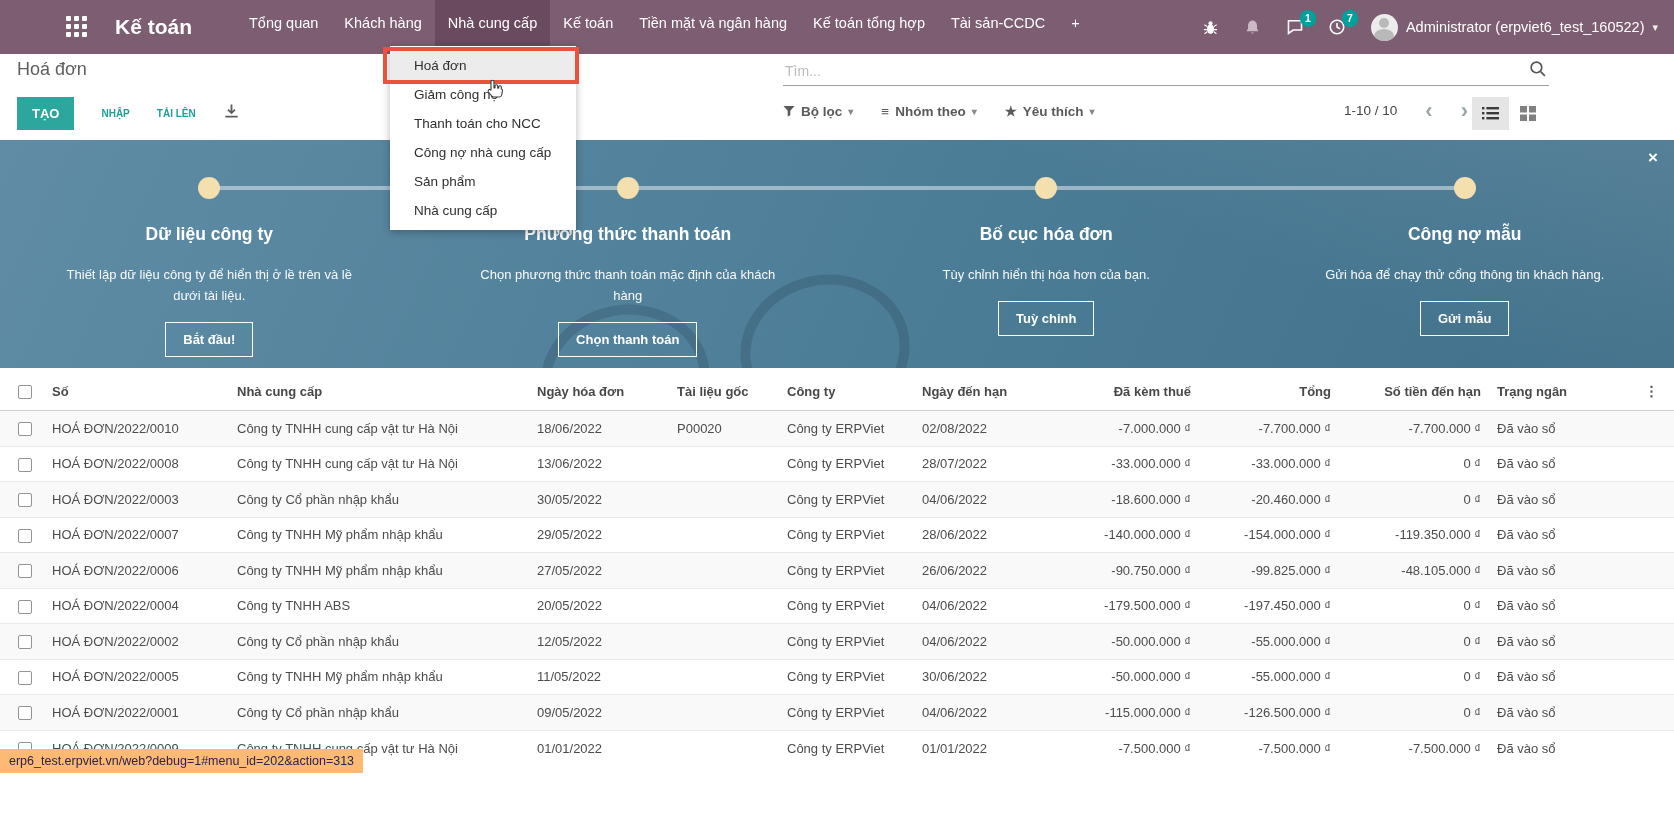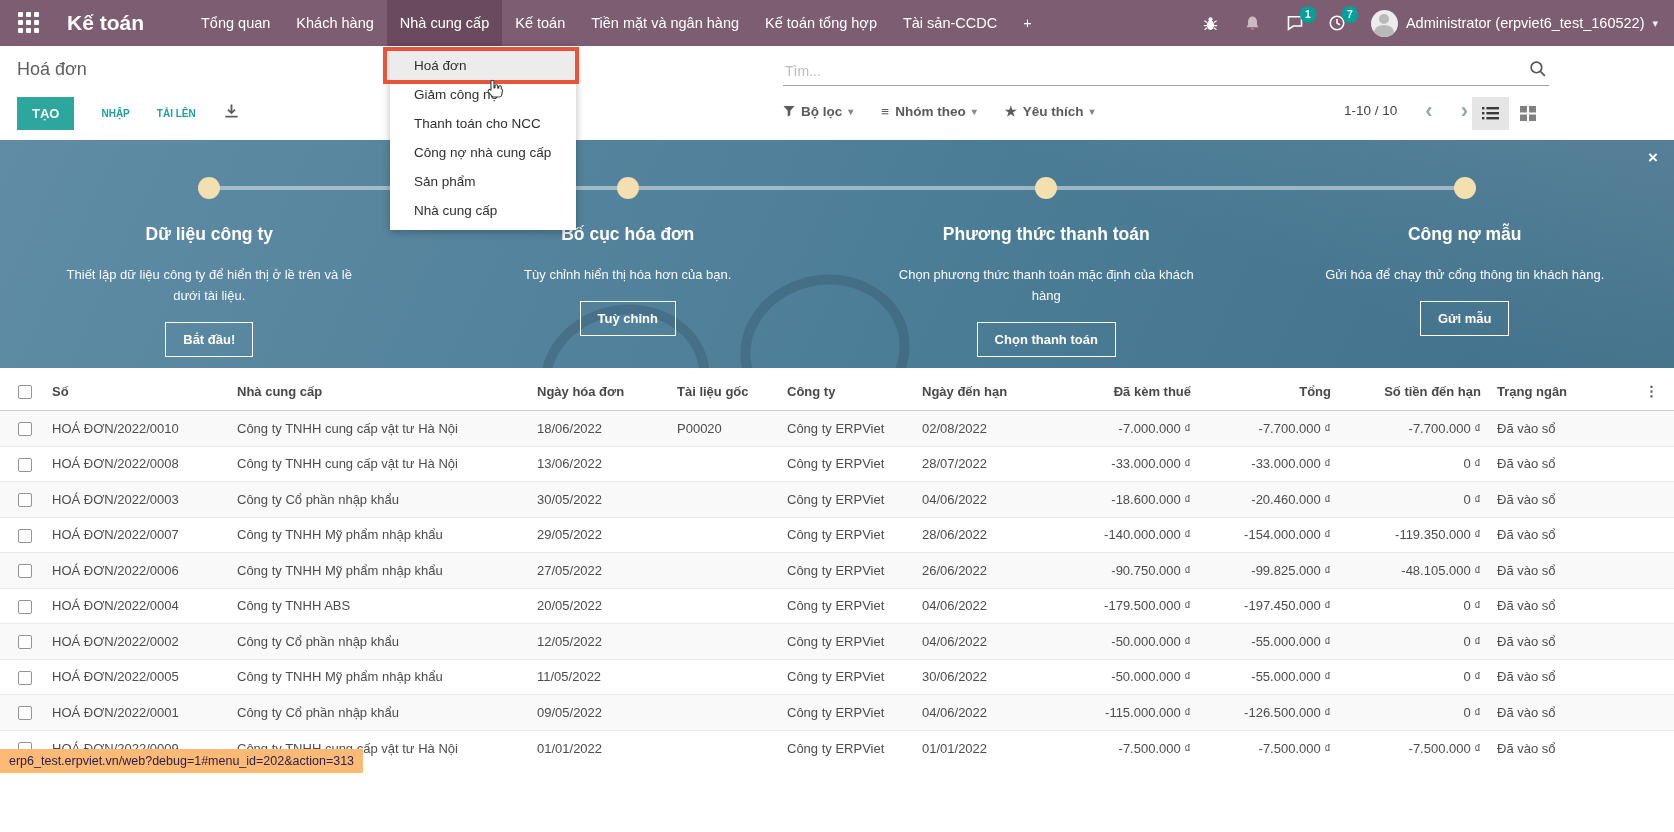--- a/index.html
+++ b/index.html
@@ -3,22 +3,22 @@
 <meta charset="utf-8">
 <style>
   * { box-sizing: border-box; }
   html,body { margin:0; padding:0; }
   body {
     width:1674px; height:832px; position:relative; overflow:hidden;
     font-family:"Liberation Sans", sans-serif; background:#fff;
   }
 
   
-  .topbar { position:absolute; top:0; left:0; right:0; height:46px;
-    background:#7c5d71; display:flex; align-items:center; color:#fff; z-index:30; }
+  .topbar { position:absolute; top:0; left:0; right:0; height:54px;
+    background:#7c5d71; display:flex; align-items:center; color:#fff; z-index:30;padding-left:48px; }
   .apps-icon { width:23px; height:23px; margin:0 14px 0 18px; display:grid;
     grid-template-columns:repeat(3,5px); grid-template-rows:repeat(3,5px); gap:3px; cursor:pointer; }
   .apps-icon i { background:#fff; border-radius:1px; }
   .brand { font-size:21px; font-weight:bold; margin:0 44px 0 12px; white-space:nowrap; }
   .nav-menu { display:flex; height:100%; }
   .nav-item { padding:0 13px; line-height:46px; font-size:14.5px; cursor:pointer; white-space:nowrap; }
   .nav-item.active { background:#694a5e; }
   .topbar-right { margin-left:auto; display:flex; align-items:center; gap:6px; padding-right:16px; }
   .tb-icon { position:relative; width:36px; height:36px; display:flex; align-items:center; justify-content:center; cursor:pointer; }
   .badge { position:absolute; top:1px; right:-3px; background:#00a09d; color:#fff;
@@ -241,29 +241,29 @@
   <span class="banner-close">×</span>
   <div class="steps" id="banner-steps">
       <div class="step">
         <div class="dot"></div>
         <h3>Dữ liệu công ty</h3>
         <p>Thiết lập dữ liệu công ty để hiển thị ở lề trên và lề dưới tài liệu.</p>
         <button>Bắt đầu!</button>
       </div>
       <div class="step">
         <div class="dot"></div>
+        <h3>Phương thức thanh toán</h3>
+        <p>Chọn phương thức thanh toán mặc định của khách hàng</p>
+        <button>Chọn thanh toán</button>
+      </div>
+      <div class="step">
+        <div class="dot"></div>
         <h3>Bố cục hóa đơn</h3>
         <p>Tùy chỉnh hiển thị hóa hơn của bạn.</p>
         <button>Tuỳ chỉnh</button>
-      </div>
-      <div class="step">
-        <div class="dot"></div>
-        <h3>Phương thức thanh toán</h3>
-        <p>Chọn phương thức thanh toán mặc định của khách hàng</p>
-        <button>Chọn thanh toán</button>
       </div>
       <div class="step">
         <div class="dot"></div>
         <h3>Công nợ mẫu</h3>
         <p>Gửi hóa để chạy thử cổng thông tin khách hàng.</p>
         <button>Gửi mẫu</button>
       </div>
     </div>
 </div>
 

